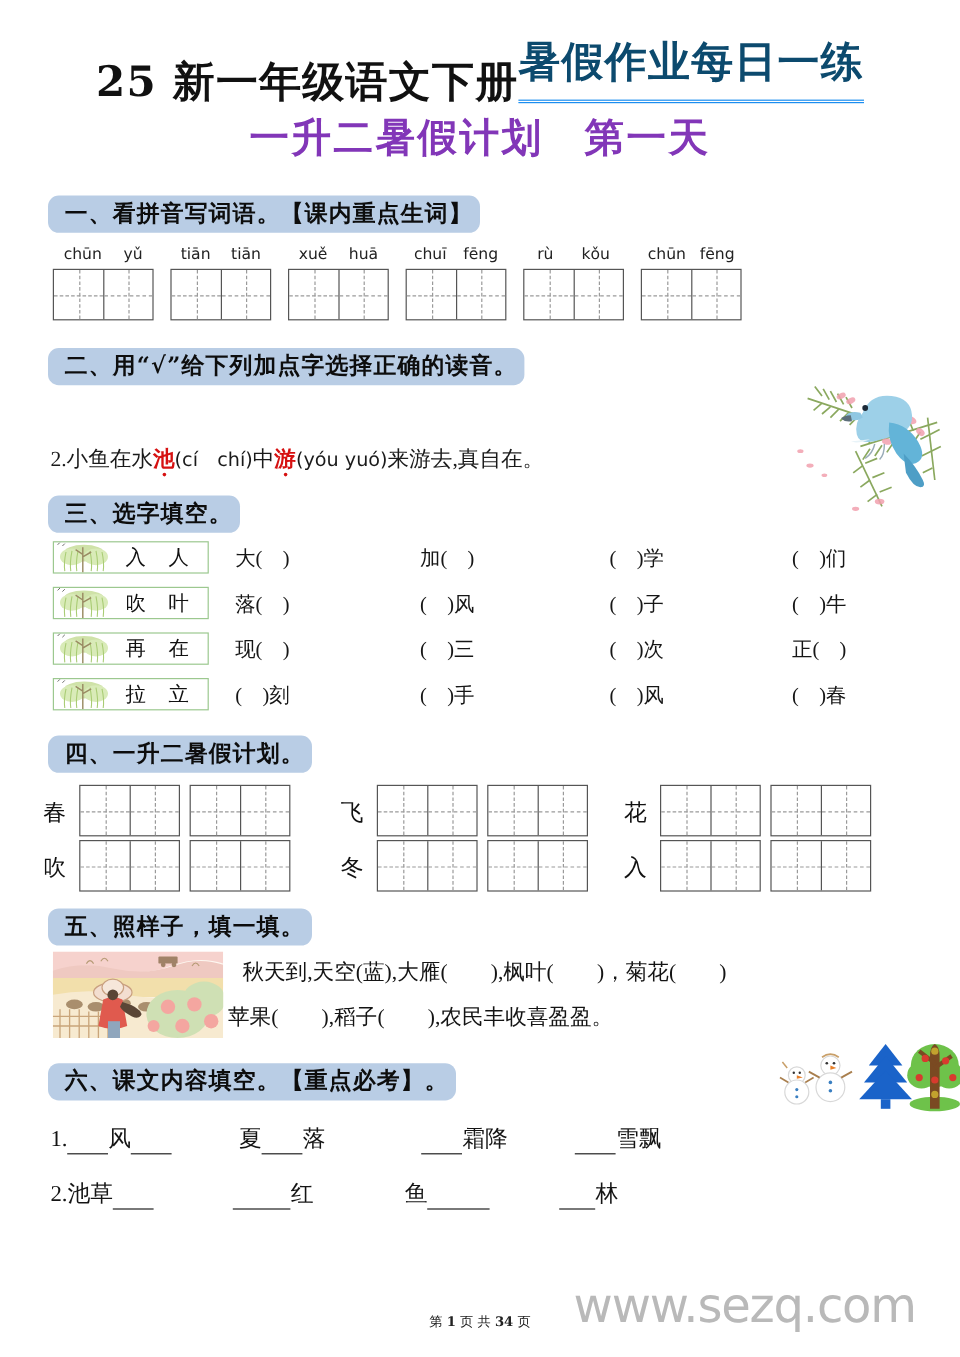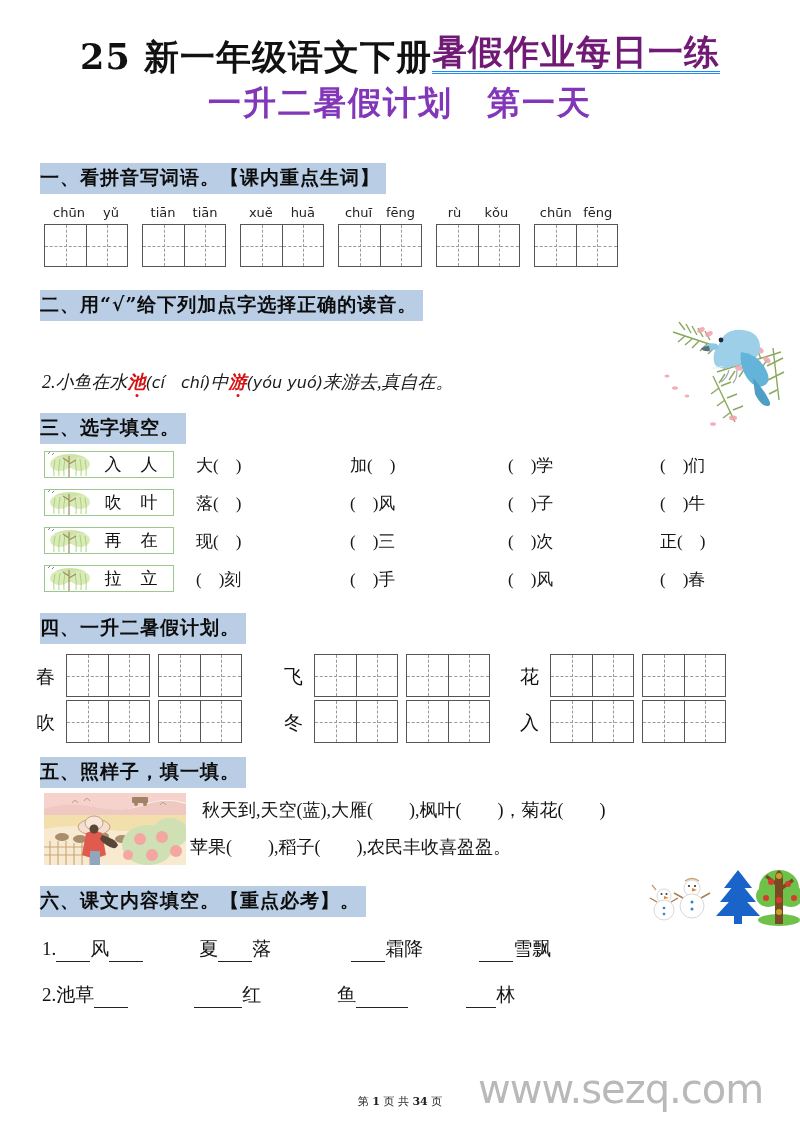--- a/index.html
+++ b/index.html
@@ -15,41 +15,42 @@
   
   .title-row{
     display:flex;align-items:flex-end;justify-content:center;
     padding-top:34px;line-height:1;
   }
   .t-black{
     font-size:35px;font-weight:bold;color:#111111;
     font-family:"DejaVu Serif",serif;letter-spacing:1px;
   }
   .t-blue{
-    font-size:35px;font-weight:bold;color:#701a75;
+    font-size:35px;font-weight:bold;color:#0c4a6e;
     font-family:"DejaVu Serif",serif;letter-spacing:1px;
-    border-bottom:3px double #1c8ef0;padding-bottom:2px;
+    border-bottom:3px double #1c8ef0;padding-bottom:14px;
   }
   .subtitle{
     text-align:center;margin-top:12px;
     font-size:33px;font-weight:bold;color:#8236b8;
     font-family:"DejaVu Serif",serif;letter-spacing:2px;line-height:1;
   }
   .subtitle .gap{display:inline-block;width:34px;}
 
   
   .sec-head{
     display:inline-block;
     background:#b9cde5;
     color:#0d0d0d;
     font-size:19px;font-weight:bold;
     font-family:"DejaVu Serif",serif;
-    padding:2px 6px 3px 0;
+    padding:2px 6px 3px 14px;
     letter-spacing:1px;
     white-space:nowrap;
+    border-radius:9px;
   }
   .hdr-wrap{position:absolute;left:40px;}
 
   
   .pin-row{position:absolute;left:44px;top:205px;display:flex;gap:0;}
   .pin-item{margin-right:14px;}
   .pin-text{
     display:flex;justify-content:space-around;
     font-family:"DejaVu Sans",sans-serif;
     font-size:13px;color:#222;margin-bottom:2px;height:17px;
@@ -217,21 +218,21 @@
           <div class="cell"></div>
         </div>
       </div>
     </div>
 
   <div class="hdr-wrap" style="top:290px;">
     <span class="sec-head">二、用“√”给下列加点字选择正确的读音。</span>
   </div>
 
 
-  <div class="sent" style="top:370px;font-style:italic;">
+  <div class="sent" style="top:370px;">
     <span>2.</span><span>小鱼在水</span><span class="red dotted">池</span><span class="py">(cí　chí)</span><span>中</span><span class="red dotted">游</span><span class="py">(yóu yuó)</span><span>来游去,真自在。</span>
   </div>
 
   <svg class="art" style="left:655px;top:300px;" width="140" height="140" viewBox="0 0 140 140">
     <g stroke="#8aa85e" stroke-width="1.4" fill="none">
       <path d="M18 32 L96 58"></path>
         <path d="M30 30 L24 22"></path>
         <path d="M36 33 L31 24"></path>
       <path d="M42 35 L37 26"></path>
         <path d="M48 37 L43 28"></path>

